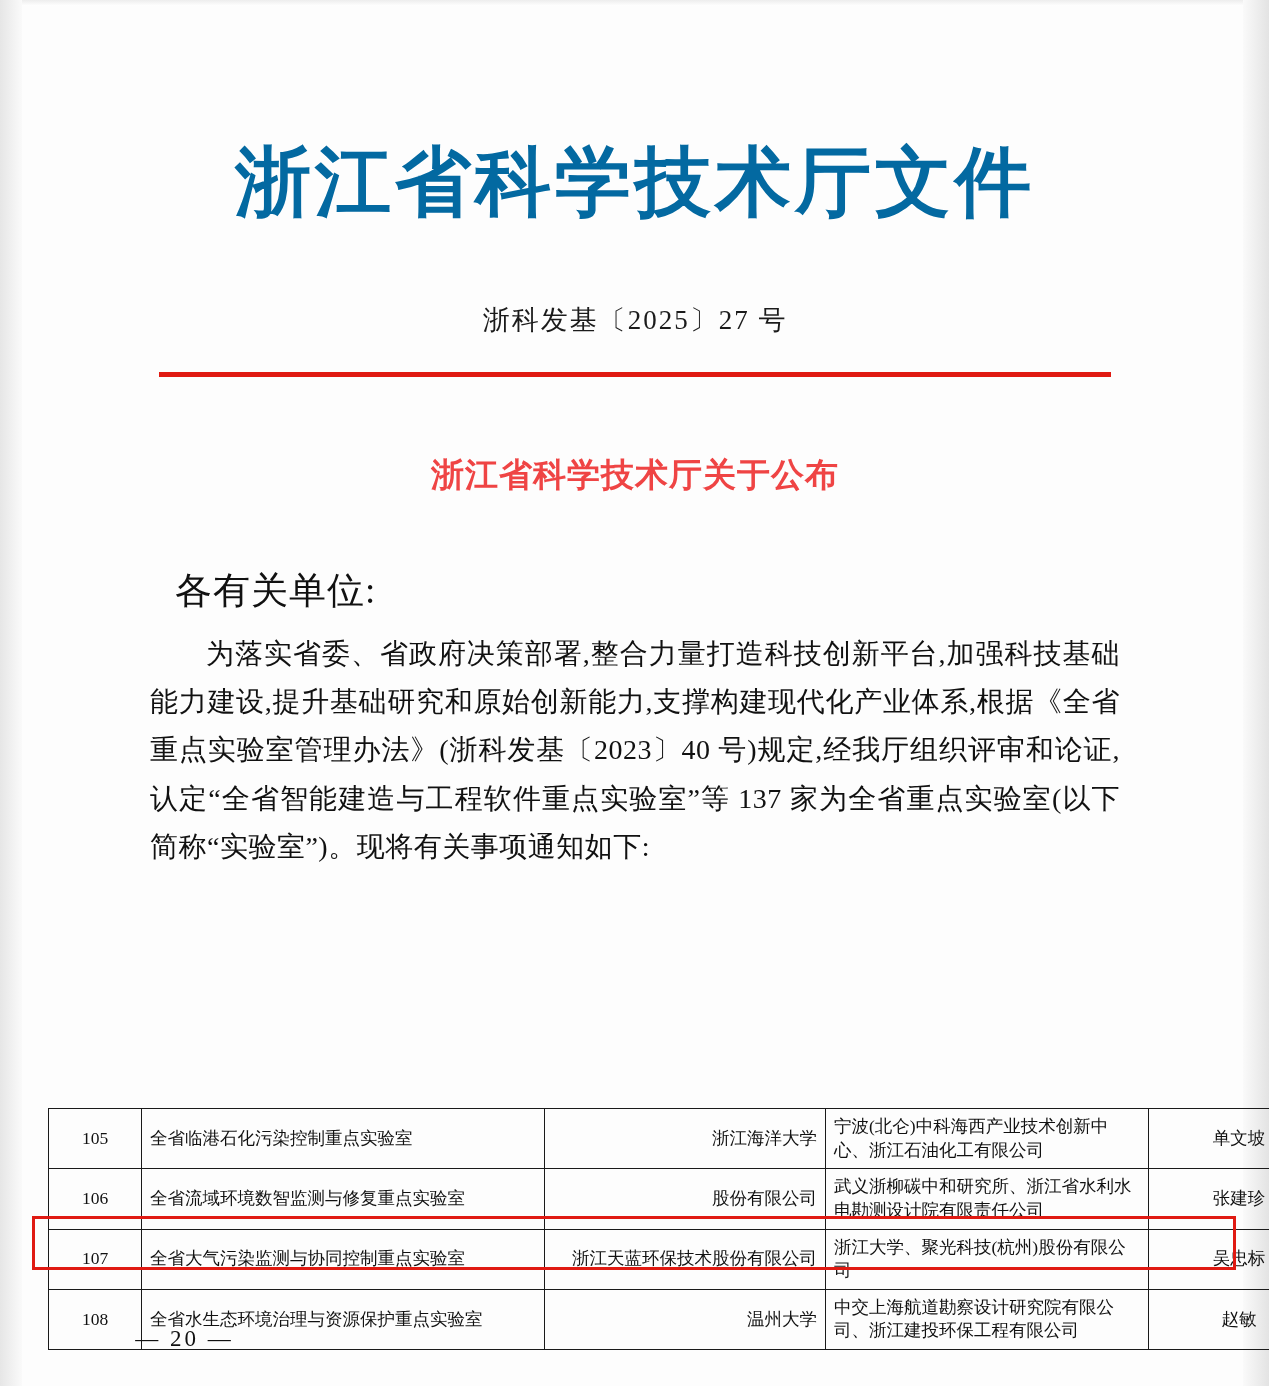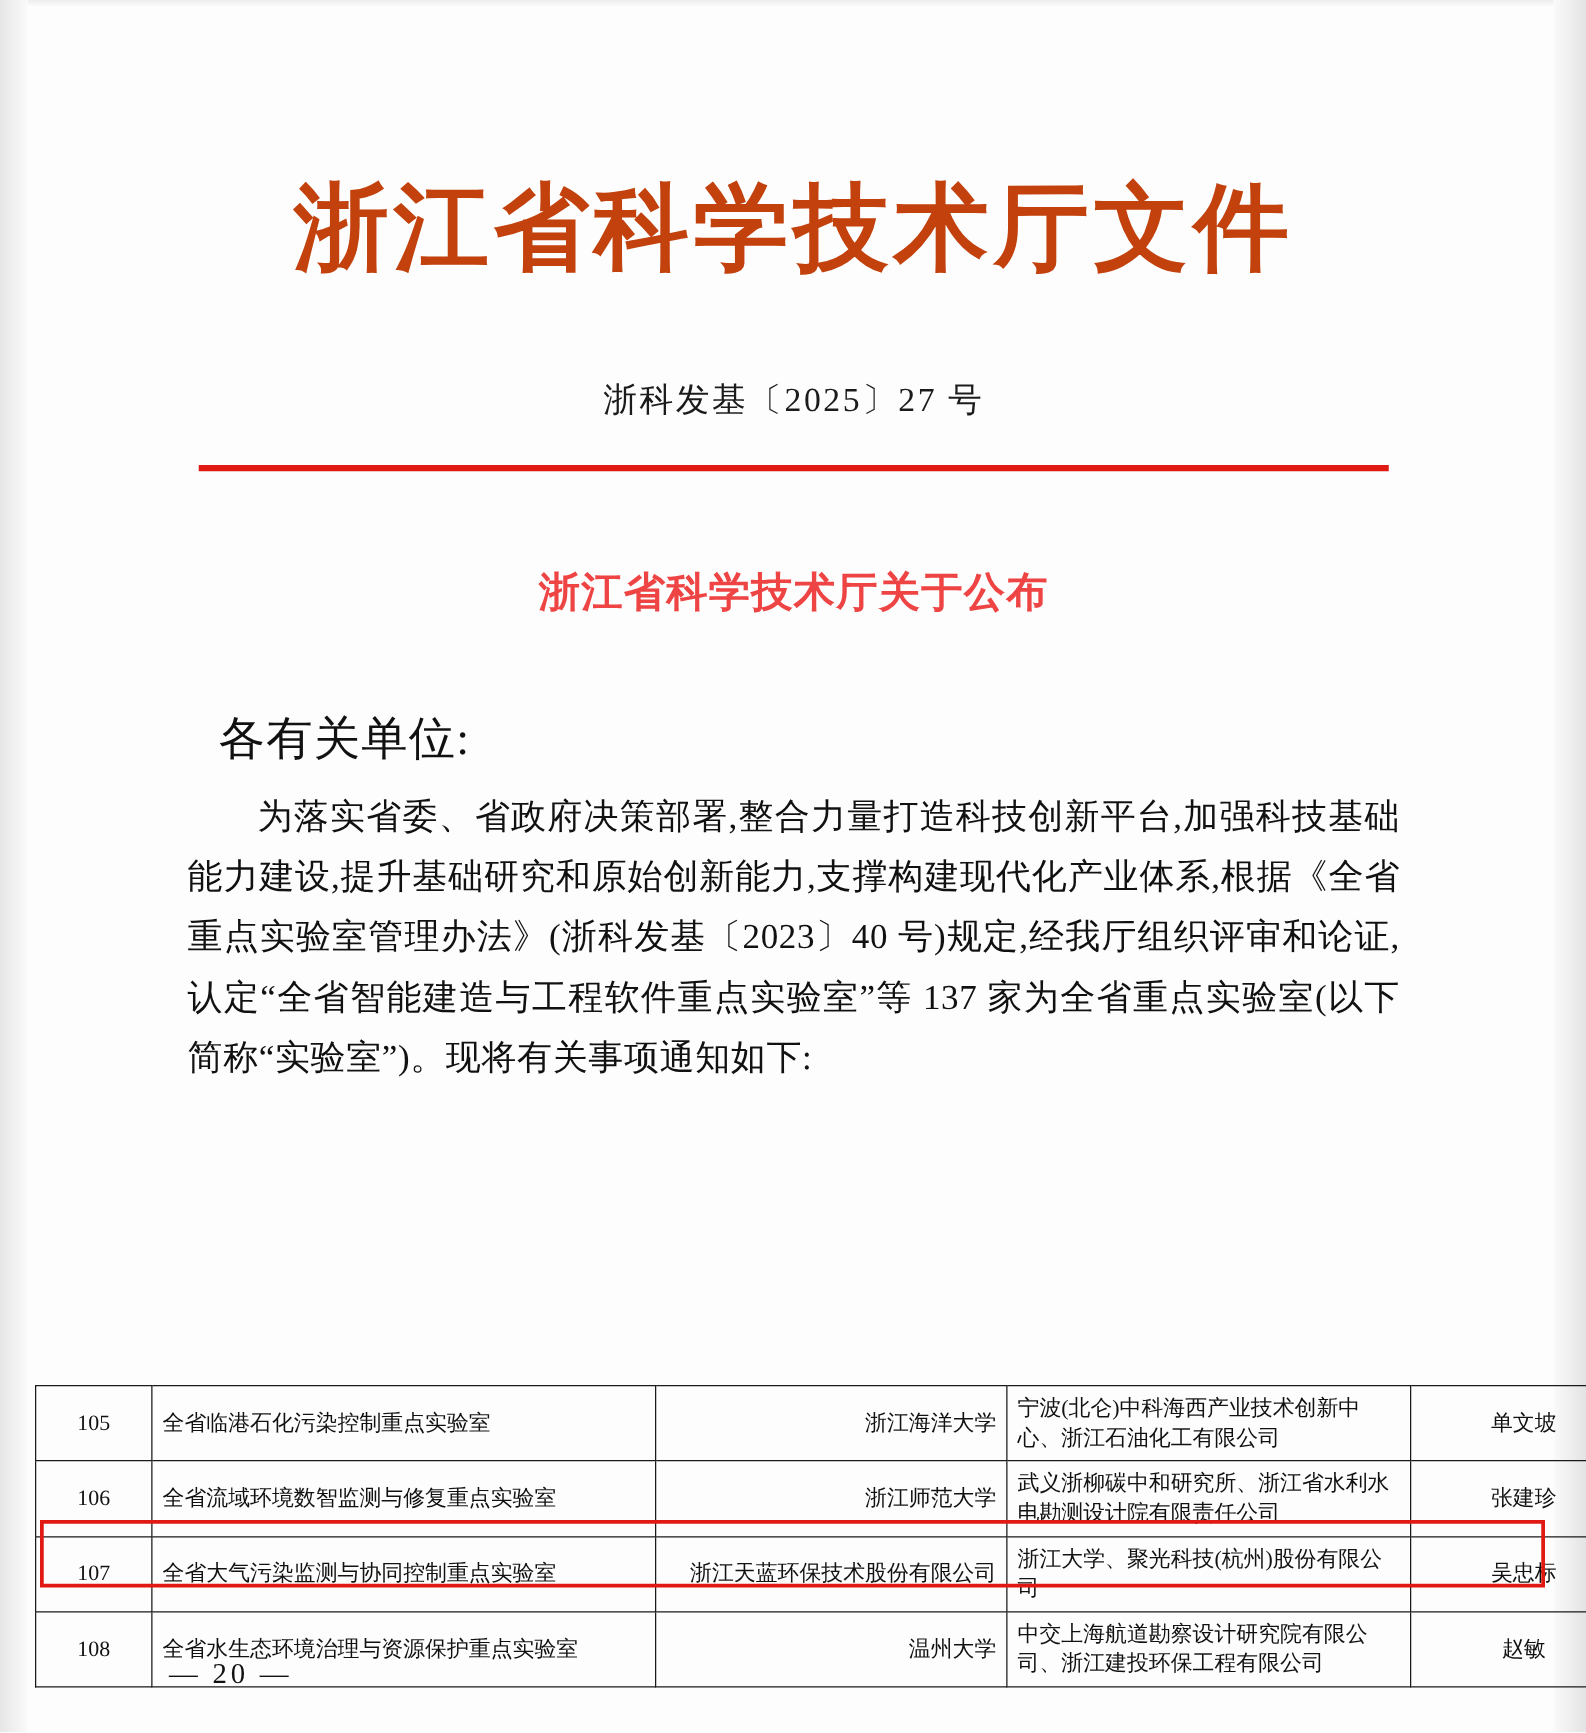--- a/index.html
+++ b/index.html
@@ -40,21 +40,21 @@
   .content {
     position: absolute;
     left: 150px;
     top: 0;
     width: 970px;
   }
 
   .doc-title {
     margin-top: 140px;
     text-align: center;
-    color: #c2410c;
+    color: #0369a1;
     font-family: "DejaVu Serif", "Liberation Serif", serif;
     font-weight: bold;
     font-size: 76px;
     letter-spacing: 4px;
     line-height: 1.1;
     white-space: nowrap;
   }
 
   .doc-number {
     margin-top: 78px;
@@ -95,21 +95,21 @@
     line-height: 1.72;
     color: #111;
     text-align: justify;
     text-indent: 2em;
     letter-spacing: 0.5px;
   }
 
   
   .table-wrap {
     position: absolute;
-    left: 28px;
+    left: 48px;
     top: 1108px;
     width: 1196px;
   }
   table.lab-table {
     border-collapse: collapse;
     width: 1196px;
     table-layout: fixed;
     font-size: 17.5px;
     color: #111;
   }
@@ -185,21 +185,21 @@
         <tr>
           <td class="c-no">105</td>
           <td class="c-name">全省临港石化污染控制重点实验室</td>
           <td class="c-unit">浙江海洋大学</td>
           <td class="c-co">宁波(北仑)中科海西产业技术创新中心、浙江石油化工有限公司</td>
           <td class="c-person">单文坡</td>
         </tr>
         <tr>
           <td class="c-no">106</td>
           <td class="c-name">全省流域环境数智监测与修复重点实验室</td>
-          <td class="c-unit">浙江师范大学</td>
+          <td class="c-unit">股份有限公司</td>
           <td class="c-co">武义浙柳碳中和研究所、浙江省水利水电勘测设计院有限责任公司</td>
           <td class="c-person">张建珍</td>
         </tr>
         <tr class="highlight">
           <td class="c-no">107</td>
           <td class="c-name">全省大气污染监测与协同控制重点实验室</td>
           <td class="c-unit">浙江天蓝环保技术股份有限公司</td>
           <td class="c-co">浙江大学、聚光科技(杭州)股份有限公司</td>
           <td class="c-person">吴忠标</td>
         </tr>

